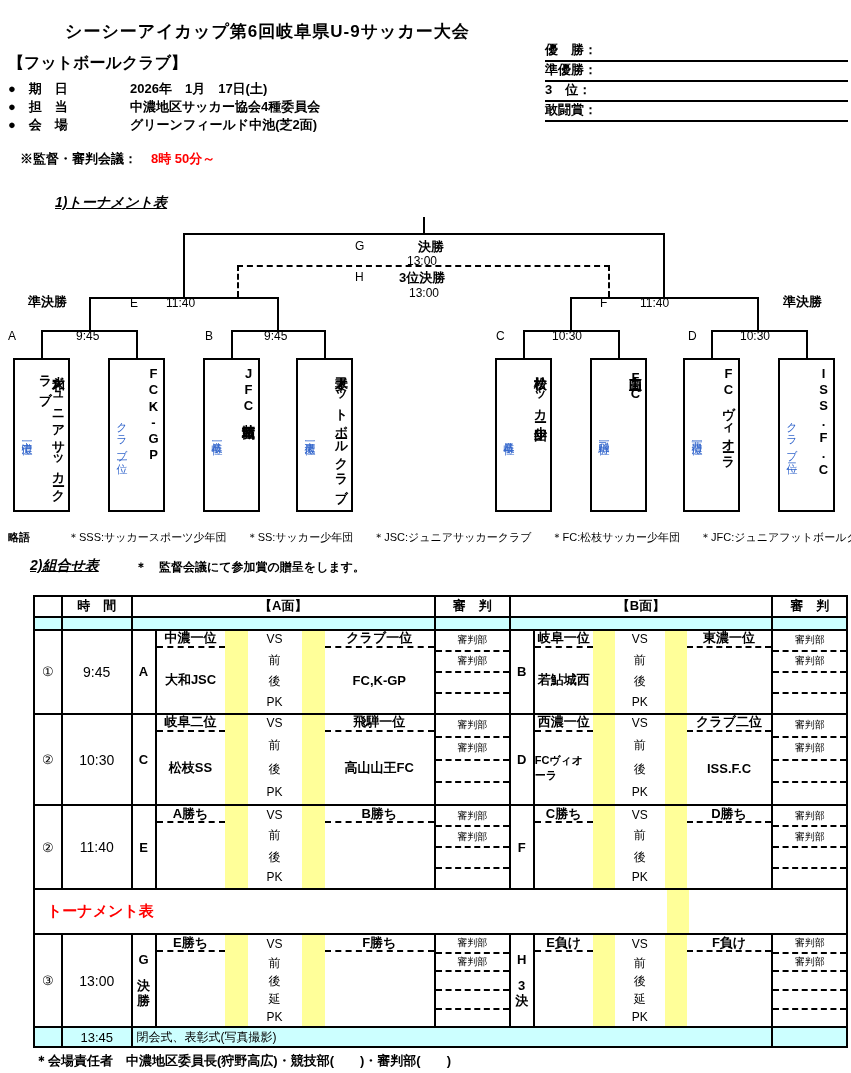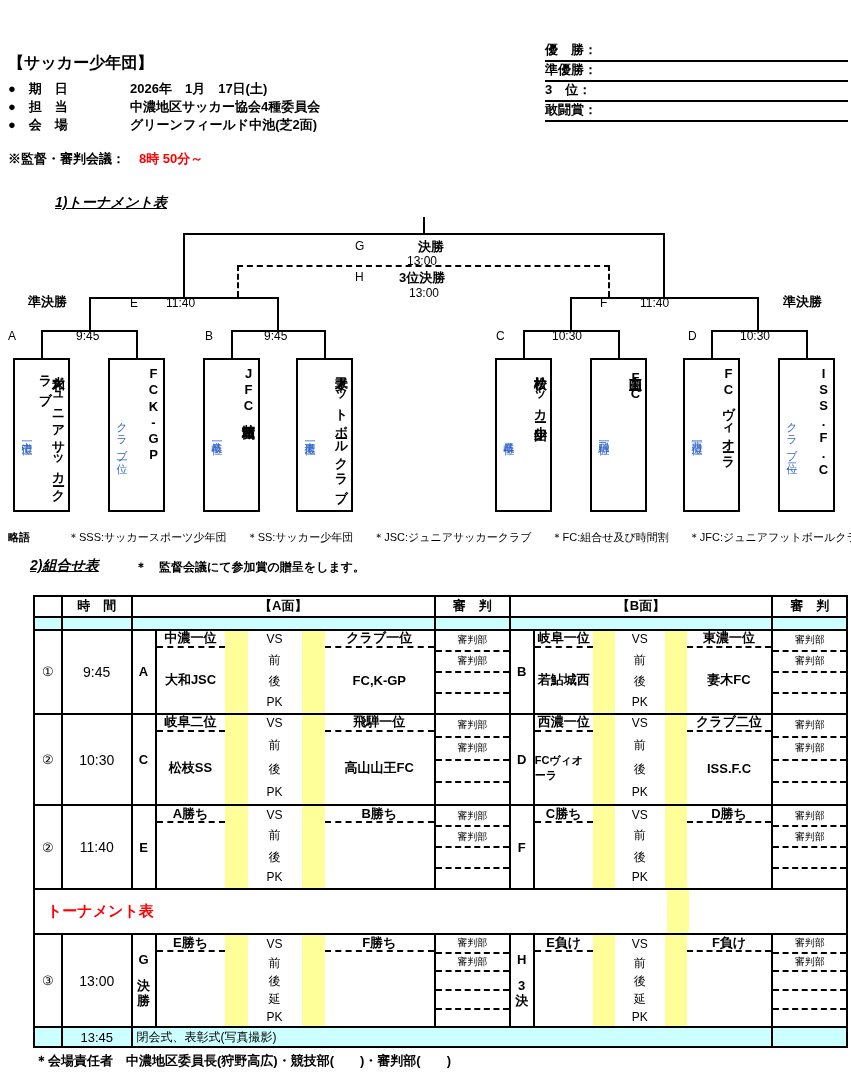--- a/index.html
+++ b/index.html
@@ -4,21 +4,21 @@
 <style>
   * { box-sizing: border-box; margin: 0; padding: 0; }
   body { background: #fff; font-family: "Liberation Sans", sans-serif; color: #000; }
   .page { position: relative; width: 851px; height: 1073px; background: #fff; overflow: hidden; }
 
   
   .title { position: absolute; left: 65px; top: 20px; font-size: 17px; font-weight: bold; letter-spacing: 1px; }
   .subtitle { position: absolute; left: 8px; top: 53px; font-size: 16px; font-weight: bold; }
   .meta-line { position: absolute; left: 8px; font-size: 13px; font-weight: bold; display: flex; }
   .meta-line .lbl { width: 122px; }
-  .meeting-line { position: absolute; left: 8px; top: 150px; font-size: 13px; font-weight: bold; }
+  .meeting-line { position: absolute; left: 20px; top: 150px; font-size: 13px; font-weight: bold; }
   .meeting-line .time { color: #ff0000; margin-left: 14px; }
 
   
   .results { position: absolute; left: 545px; top: 42px; width: 303px; }
   .res-row { height: 20px; border-bottom: 2px solid #000; font-size: 13px; font-weight: bold; display: flex; align-items: flex-end; padding-bottom: 1px; }
 
   
   .sec1 { position: absolute; left: 55px; top: 194px; font-size: 14px; font-weight: bold; font-style: italic; text-decoration: underline; }
   .hline, .vline { position: absolute; background: #000; }
   .hline { height: 2px; } .vline { width: 2px; }
@@ -69,21 +69,22 @@
   .friend-strip { position: absolute; left: 632px; top: 0; width: 22px; height: 100%; background: #ffff99; }
   .closing-text { display: flex; align-items: center; padding-left: 4px; font-size: 12px; width: 644px; }
 
   .footer { position: absolute; left: 35px; top: 1052px; font-size: 13px; font-weight: bold; text-align: right; }
 </style>
 </head>
 <body>
 
 <div class="page">
 
-  <div class="subtitle">【サッカー少年団】</div>
+  <div class="title">シーシーアイカップ第6回岐阜県U-9サッカー大会</div>
+  <div class="subtitle">【フットボールクラブ】</div>
   <div class="meta-line" style="top:80px">
     <span class="lbl">●　期　日</span>
     <span>2026年　1月　17日(土)</span>
   </div>
   <div class="meta-line" style="top:98px">
     <span class="lbl">●　担　当</span>
     <span>中濃地区サッカー協会4種委員会</span>
   </div>
   <div class="meta-line" style="top:116px">
     <span class="lbl">●　会　場</span>
@@ -188,21 +189,21 @@
   <div class="tbox" style="left:778px">
     <span class="team">ISS.F.C</span>
     <span class="qual">クラブ二位</span>
   </div>
 
   <div class="legend">
     <span class="lg-label">略語</span>
     <span>＊SSS:サッカースポーツ少年団</span>
     <span>＊SS:サッカー少年団</span>
     <span>＊JSC:ジュニアサッカークラブ</span>
-    <span>＊FC:組合せ及び時間割</span>
+    <span>＊FC:松枝サッカー少年団</span>
     <span>＊JFC:ジュニアフットボールクラブ</span>
   </div>
 
   <div class="sec2">2)組合せ表</div>
   <div class="sec2-note">＊　監督会議にて参加賞の贈呈をします。</div>
 
   <div class="table">
 
     <div class="trow" style="height:21px">
       <div class="cell w-no"></div>
@@ -266,21 +267,20 @@
           </div>
           <div class="m-body">
             <div class="tcol-l">若鮎城西</div>
             <div class="ycol"></div>
             <div class="ccol">
               <div>前</div>
               <div>後</div>
               <div>PK</div>
             </div>
             <div class="ycol"></div>
-            <div class="tcol-r">妻木FC</div>
           </div>
         </div>
       </div>
       <div class="cell w-refB ref">
         <div class="ref-row">審判部</div>
         <div class="ref-row">審判部</div>
         <div class="ref-row"></div>
         <div class="ref-row"></div>
       </div>
     </div>

